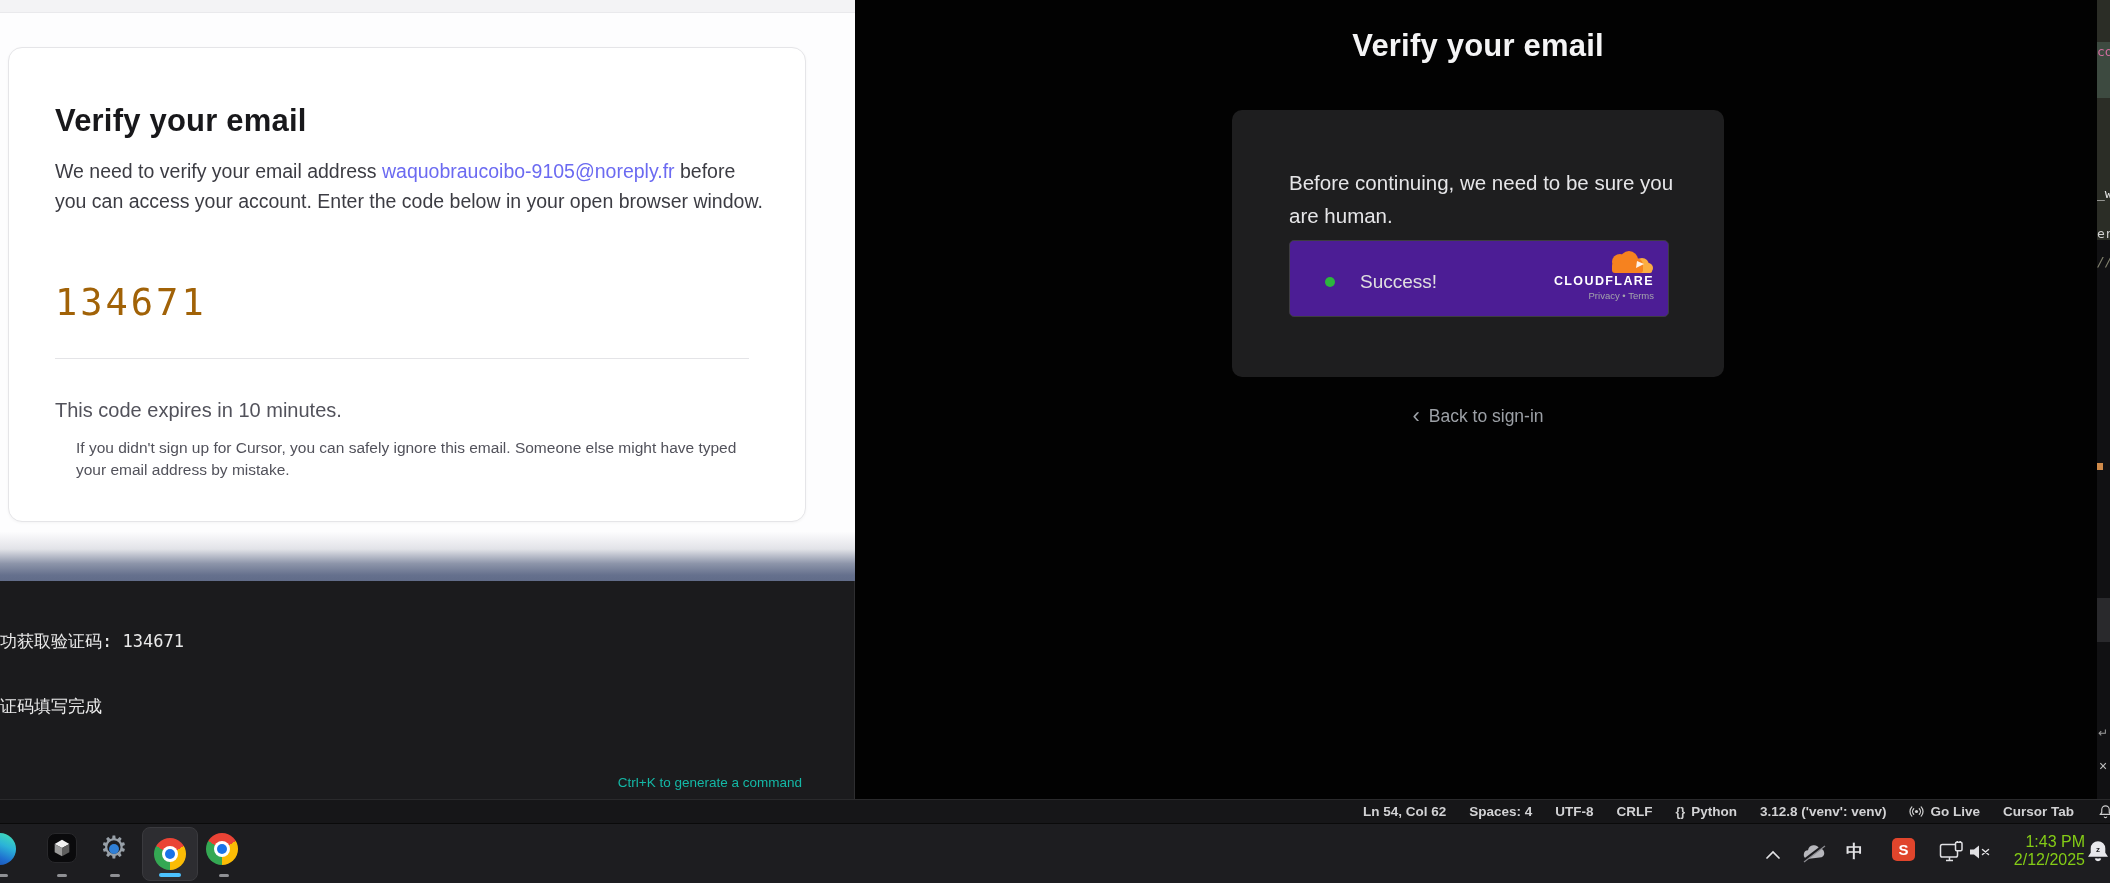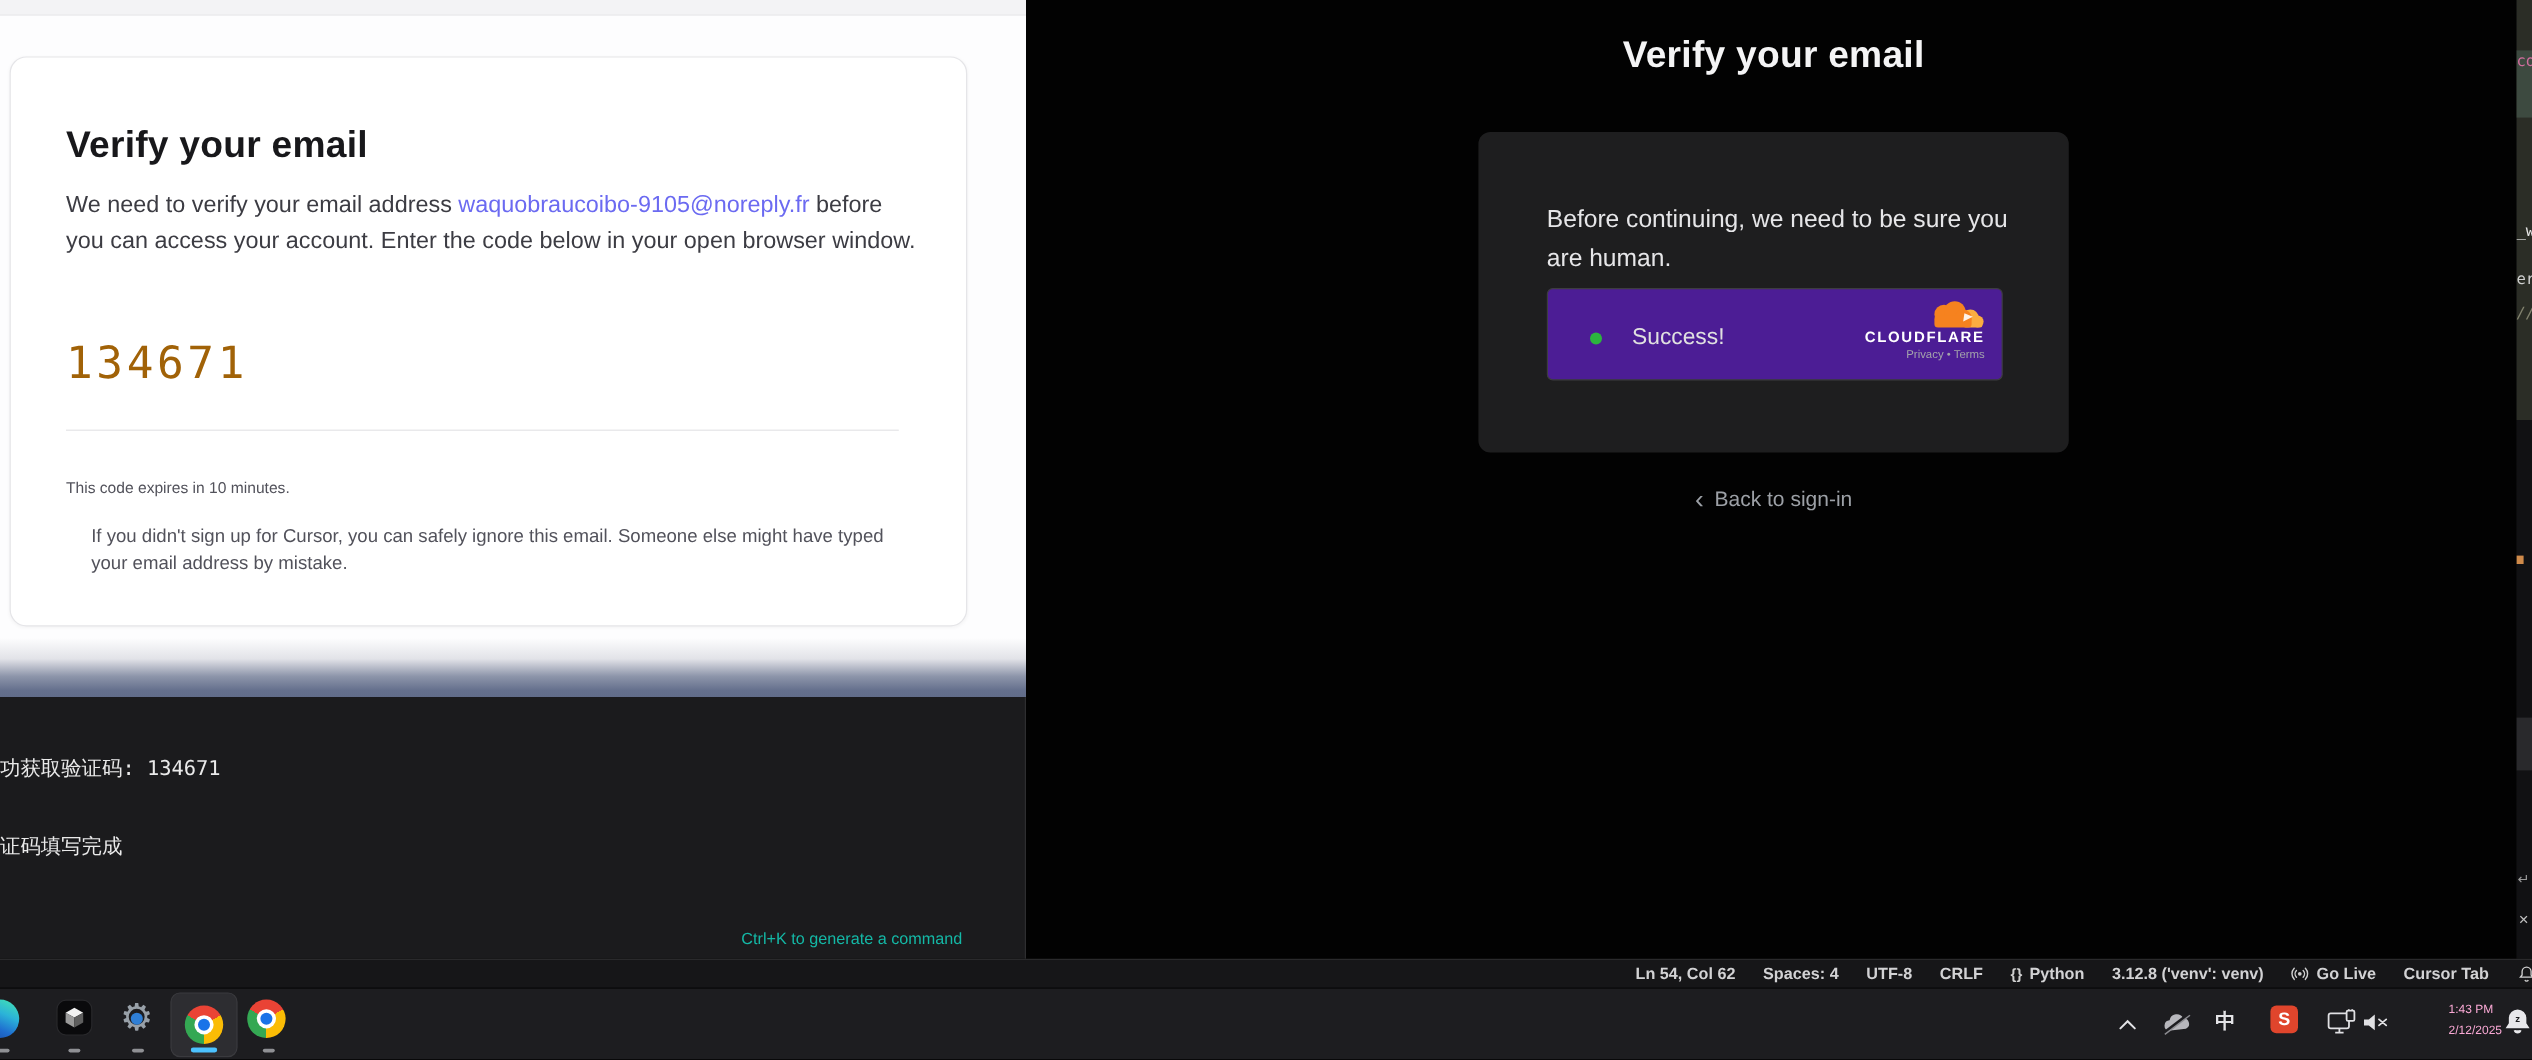--- a/index.html
+++ b/index.html
@@ -42,21 +42,21 @@
   }
   .email-link { color:#6b6af1; text-decoration:none; }
   .email-code {
     left:46px; top:233px;
     font-family:"DejaVu Sans Mono", monospace;
     font-size:37px; color:#a16207; letter-spacing:3px;
   }
   .email-divider { left:46px; top:310px; width:694px; height:1px; background:#e4e4e7; }
   .email-expiry {
     left:46px; top:351px; width:700px;
-    font-size:13px; color:#52525b;
+    font-size:20px; color:#52525b;
   }
   .email-footer {
     left:46px; top:389px; width:672px;
     font-size:15.5px; line-height:22px; color:#52525b;margin-left:21px;
   }
 
   
   .browser-region { left:855px; top:0; width:1255px; height:799px; background:#020202; }
   .verify-title {
     left:377px; top:28px; width:492px; text-align:center;
@@ -106,21 +106,21 @@
     left:0; top:7px;
     font-family:"DejaVu Sans Mono", monospace;
     font-size:17px; line-height:21.5px; color:#eaeaea; white-space:pre;
   }
   .term-hint {
     right:52px; bottom:9px; font-size:13.5px; color:#14b8a6;
   }
 
   
   .sliver { left:2097px; top:0; width:13px; height:799px; background:#111113; overflow:hidden; }
-  .sliver-editor { left:0; top:0; width:13px; height:350px; background:#2b2d26; }
+  .sliver-editor { left:0; top:0; width:13px; height:240px; background:#2b2d26; }
   .sliver-band { left:0; top:42px; width:13px; height:56px; background:#3d4a40; }
   .sliver-frag { font-family:"DejaVu Sans Mono", monospace; font-size:13px; white-space:nowrap; }
   .frag-pink { left:0; top:44px; color:#d16d9e; }
   .frag-white { left:0; top:186px; color:#e6e6e6; }
   .frag-gray { left:0; top:226px; color:#cfcfcf; }
   .frag-comment { left:0; top:254px; color:#83836f; font-style:italic; }
   .sliver-orange { left:0; top:463px; width:6px; height:7px; background:#cf8a4a; }
   .sliver-panel { left:0; top:598px; width:13px; height:44px; background:#29292c; }
   .sliver-enter { left:1px; top:726px; color:#9a9a9a; font-size:12px; }
   .sliver-close { left:2px; top:758px; color:#c0c0c0; font-size:14px; }
@@ -191,22 +191,22 @@
   .tray-ime { left:1846px; top:16px; font-size:17px; font-weight:600; }
   .tray-snip {
     left:1892px; top:14px; width:23px; height:23px; border-radius:5px;
     background:#e0452c;
     display:flex; align-items:center; justify-content:center;
     color:#ffffff; font-size:15px; font-weight:800;
   }
   .tray-monitor { left:1939px; top:17px; }
   .tray-speaker { left:1968px; top:19px; }
   .tray-clock {
-    position:absolute; right:25px; top:9px; text-align:left;
-    font-size:10px; line-height:18px; color:#f9a8d4; cursor:pointer;
+    position:absolute; right:25px; top:9px; text-align:right;
+    font-size:16px; line-height:18px; color:#84cc16; cursor:pointer;
   }
   .tray-bell { left:2086px; top:15px; }
 </style>
 </head>
 <body data-name="desktop-screenshot">
 
 <div class="abs email-window" data-name="email-viewer-window">
   <div class="abs email-topstrip" data-name="email-window-top-strip"></div>
   <div class="abs email-card" data-name="email-message-card">
     <div class="abs email-title" data-name="email-title">Verify your email</div>

